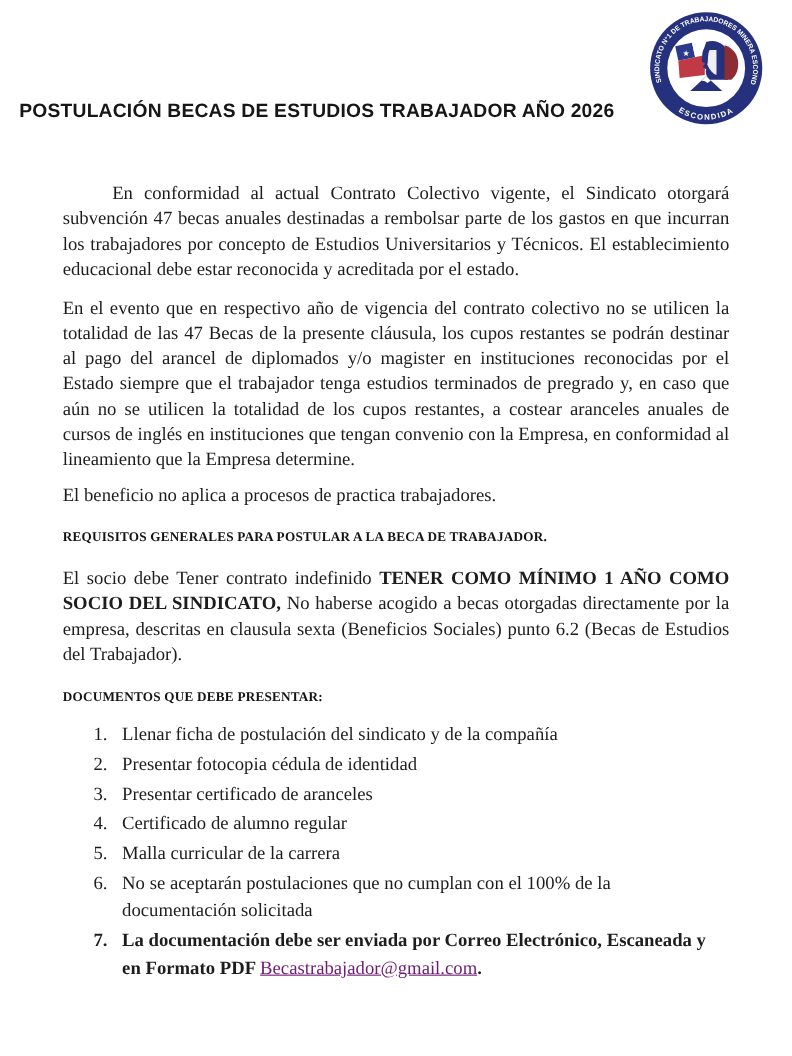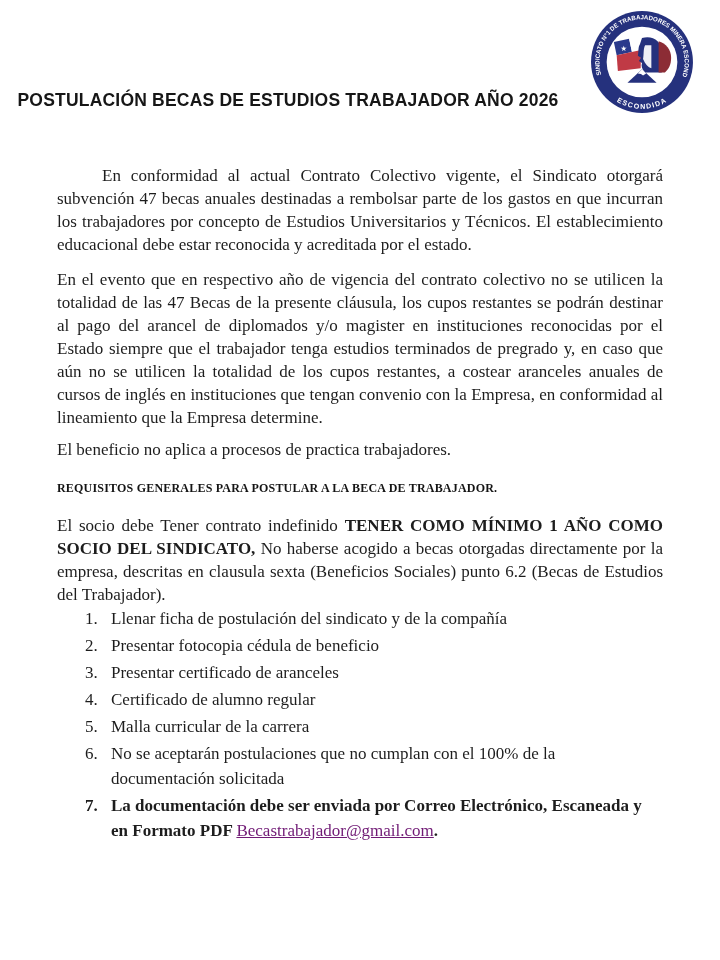--- a/index.html
+++ b/index.html
@@ -48,21 +48,21 @@
   .p2 { margin-bottom: 9px; }
   .p3 { margin-bottom: 16px; text-align: left; }
   .heading {
     font-family: "Liberation Serif", serif;
     font-weight: bold;
     font-size: 12px;
     letter-spacing: 0.2px;
     color: #141414;
   }
   .h1 { margin-bottom: 14px; }
-  .p4 { }
+  .p4 { margin-bottom: 16px; }
   .h2 { margin-bottom: 10px; }
   .b { font-weight: bold; }
   .doc-list { margin-left: 28px; }
   .li {
     display: flex;
     line-height: 25px;
     margin-bottom: 2px;
   }
   .li .num {
     flex: 0 0 26px;
@@ -130,29 +130,30 @@
     <p class="para p1">En conformidad al actual Contrato Colectivo vigente, el Sindicato otorgará subvención 47 becas anuales destinadas a rembolsar parte de los gastos en que incurran los trabajadores por concepto de Estudios Universitarios y Técnicos. El establecimiento educacional debe estar reconocida y acreditada por el estado.</p>
 
     <p class="para p2">En el evento que en respectivo año de vigencia del contrato colectivo no se utilicen la totalidad de las 47 Becas de la presente cláusula, los cupos restantes se podrán destinar al pago del arancel de diplomados y/o magister en instituciones reconocidas por el Estado siempre que el trabajador tenga estudios terminados de pregrado y, en caso que aún no se utilicen la totalidad de los cupos restantes, a costear aranceles anuales de cursos de inglés en instituciones que tengan convenio con la Empresa, en conformidad al lineamiento que la Empresa determine.</p>
 
     <p class="p3">El beneficio no aplica a procesos de practica trabajadores.</p>
 
     <h2 class="heading h1">REQUISITOS GENERALES PARA POSTULAR A LA BECA DE TRABAJADOR.</h2>
 
     <p class="para p4"><span>El socio debe Tener contrato indefinido </span><span class="b">TENER COMO MÍNIMO 1 AÑO COMO SOCIO DEL SINDICATO,</span><span> No haberse acogido a becas otorgadas directamente por la empresa, descritas en clausula sexta (Beneficios Sociales) punto 6.2 (Becas de Estudios del Trabajador).</span></p>
 
+    <h2 class="heading h2">DOCUMENTOS QUE DEBE PRESENTAR:</h2>
 
     <div class="doc-list">
       <div class="li">
         <span class="num">1.</span>
         <span class="txt">Llenar ficha de postulación del sindicato y de la compañía</span>
       </div>
       <div class="li">
         <span class="num">2.</span>
-        <span class="txt">Presentar fotocopia cédula de beneficio</span>
+        <span class="txt">Presentar fotocopia cédula de identidad</span>
       </div>
       <div class="li">
         <span class="num">3.</span>
         <span class="txt">Presentar certificado de aranceles</span>
       </div>
       <div class="li">
         <span class="num">4.</span>
         <span class="txt">Certificado de alumno regular</span>
       </div>
       <div class="li">

